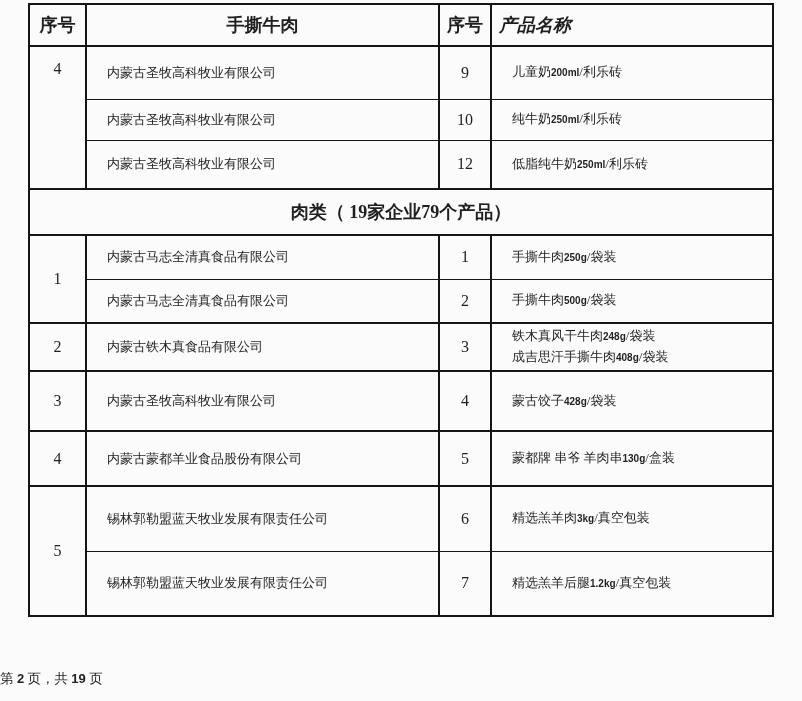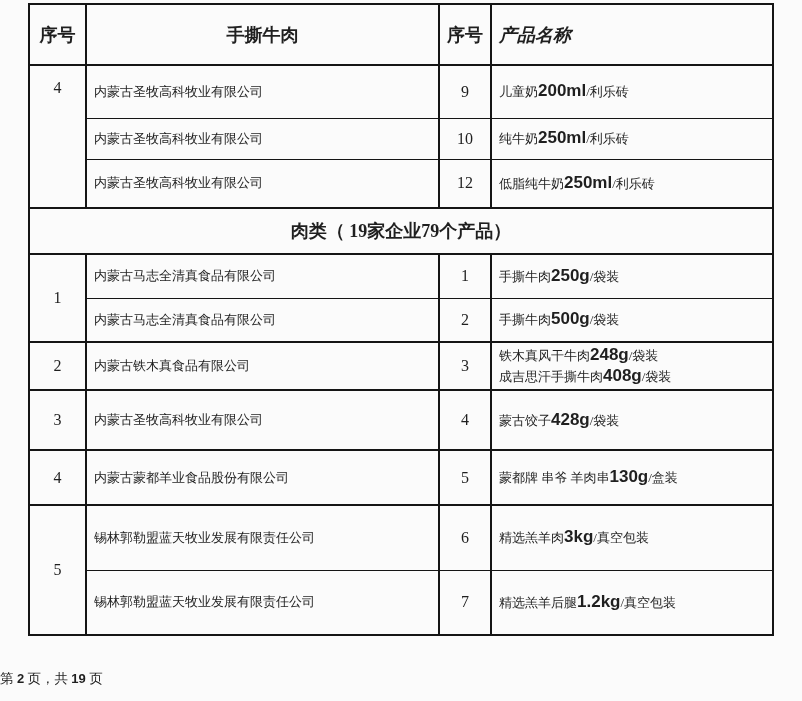--- a/index.html
+++ b/index.html
@@ -35,32 +35,32 @@
   }
   .doc thead th.th-left { text-align: left; padding-left: 7px; font-style: italic; }
   .doc tr.heavy td { border-top-width: 2px; }
   td.index {
     text-align: center;
     font-size: 16px;
   }
   td.vtop { vertical-align: top; padding-top: 13px; }
   td.company, td.product {
     font-size: 13px;
-    padding: 2px 6px 2px 7px;
+    padding: 2px 6px 2px 20px;
     line-height: 20px;
   }
   td.section {
     text-align: center;
     font-weight: bold;
     font-size: 18px;
   }
   .bn {
     font-family: "Liberation Sans", "DejaVu Sans", sans-serif;
     font-weight: bold;
-    font-size: 17px;
+    font-size: 10px;
   }
   .page-footer {
     position: absolute;
     top: 670px; left: 0;
     width: 100%;
     text-align: left;
     font-size: 13.5px;
   }
   .page-footer .bn { font-size: 13px; }
 </style>
@@ -69,21 +69,21 @@
 
 <div class="table-wrap">
   <table class="doc">
     <colgroup>
       <col style="width:57px">
         <col style="width:353px">
         <col style="width:52px">
         <col style="width:282px">
     </colgroup>
     <thead>
-      <tr style="height:61px">
+      <tr style="height:42px">
         <th>序号</th>
         <th>手撕牛肉</th>
         <th>序号</th>
         <th class="th-left">产品名称</th>
       </tr>
     </thead>
     <tbody>
         <tr class="heavy" style="height: 53px;">
           <td rowspan="3" class="index vtop">4</td>
           <td class="company">内蒙古圣牧高科牧业有限公司</td>

